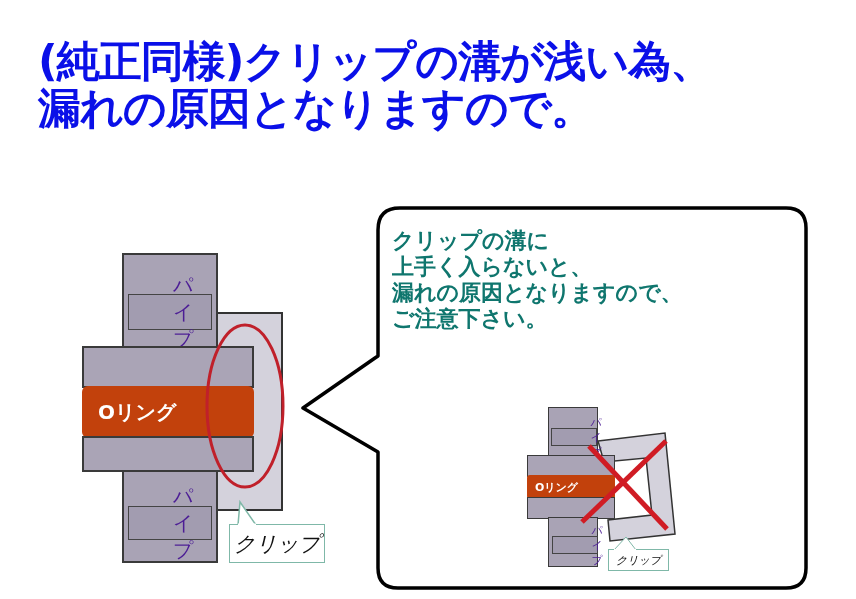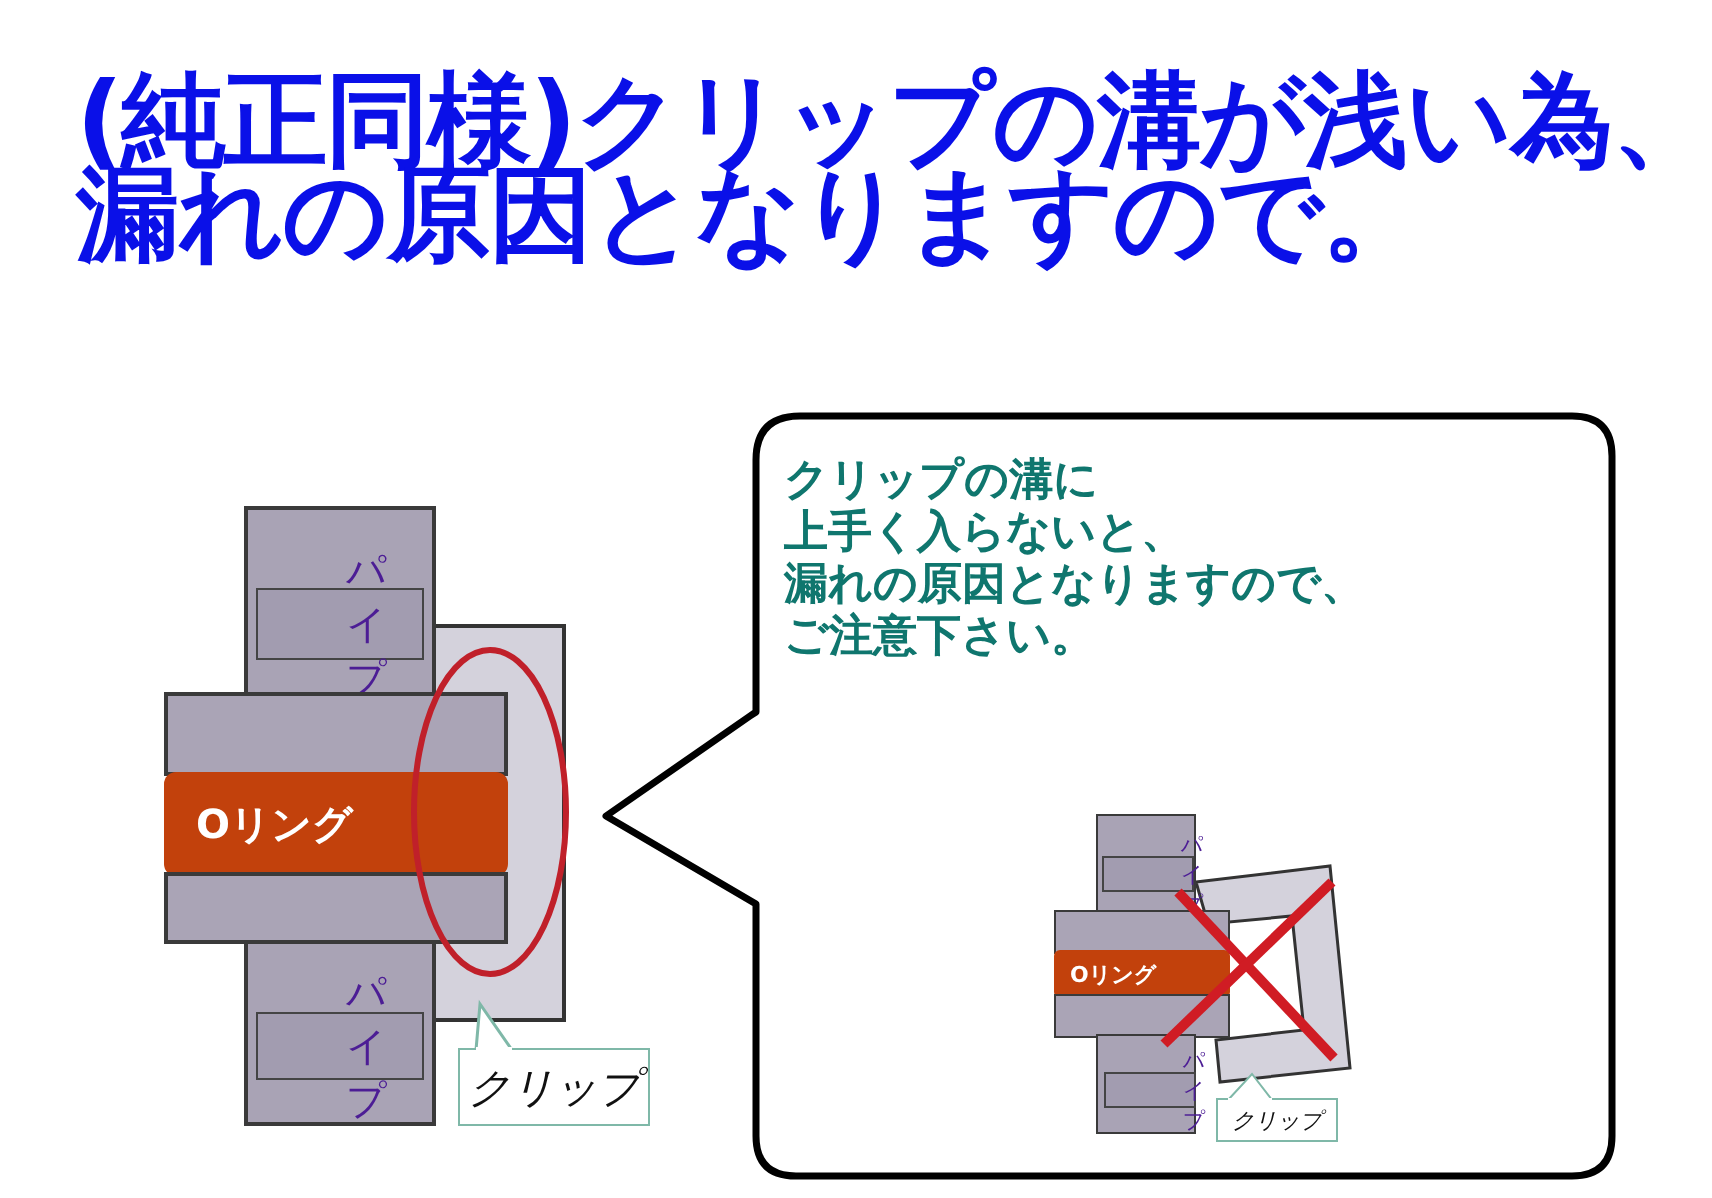--- a/index.html
+++ b/index.html
@@ -1,20 +1,20 @@
 <!DOCTYPE html>
 <html><head>
 <meta charset="utf-8">
 <style>
   html, body { margin: 0; padding: 0; background: #ffffff; }
   body { width: 856px; height: 599px; position: relative; overflow: hidden;
          font-family: "DejaVu Sans", sans-serif; }
   .title { position: absolute; left: 38px; top: 38px; width: 800px;
            color: #0a10e8; font-family: "DejaVu Sans", sans-serif; font-weight: bold;
-           font-size: 52px; line-height: 47px; letter-spacing: -1px; }
+           font-size: 43px; line-height: 47px; letter-spacing: -1px; }
   .title div { white-space: nowrap; }
   .abs { position: absolute; box-sizing: border-box; }
   .pipe { background: #a9a3b5; border: 2px solid #3a3a3a; }
   .flange { background: #aaa4b6; border: 2px solid #3a3a3a; }
   .oring { background: #c2410c; border-radius: 6px; color: #fff; font-weight: bold; }
   .pipe-label { background: #a29cb0; border: 1.5px solid #444; color: #4c1d95;
                 display: flex; align-items: center; justify-content: center; padding-left: 44px; }
   .clip { background: #d4d2dc; border: 2px solid #333; }
   .clip-label { background: #fff; border: 1.5px solid #7fb8a8; color: #111;
                 display: flex; align-items: center; justify-content: center; font-style: italic; }

